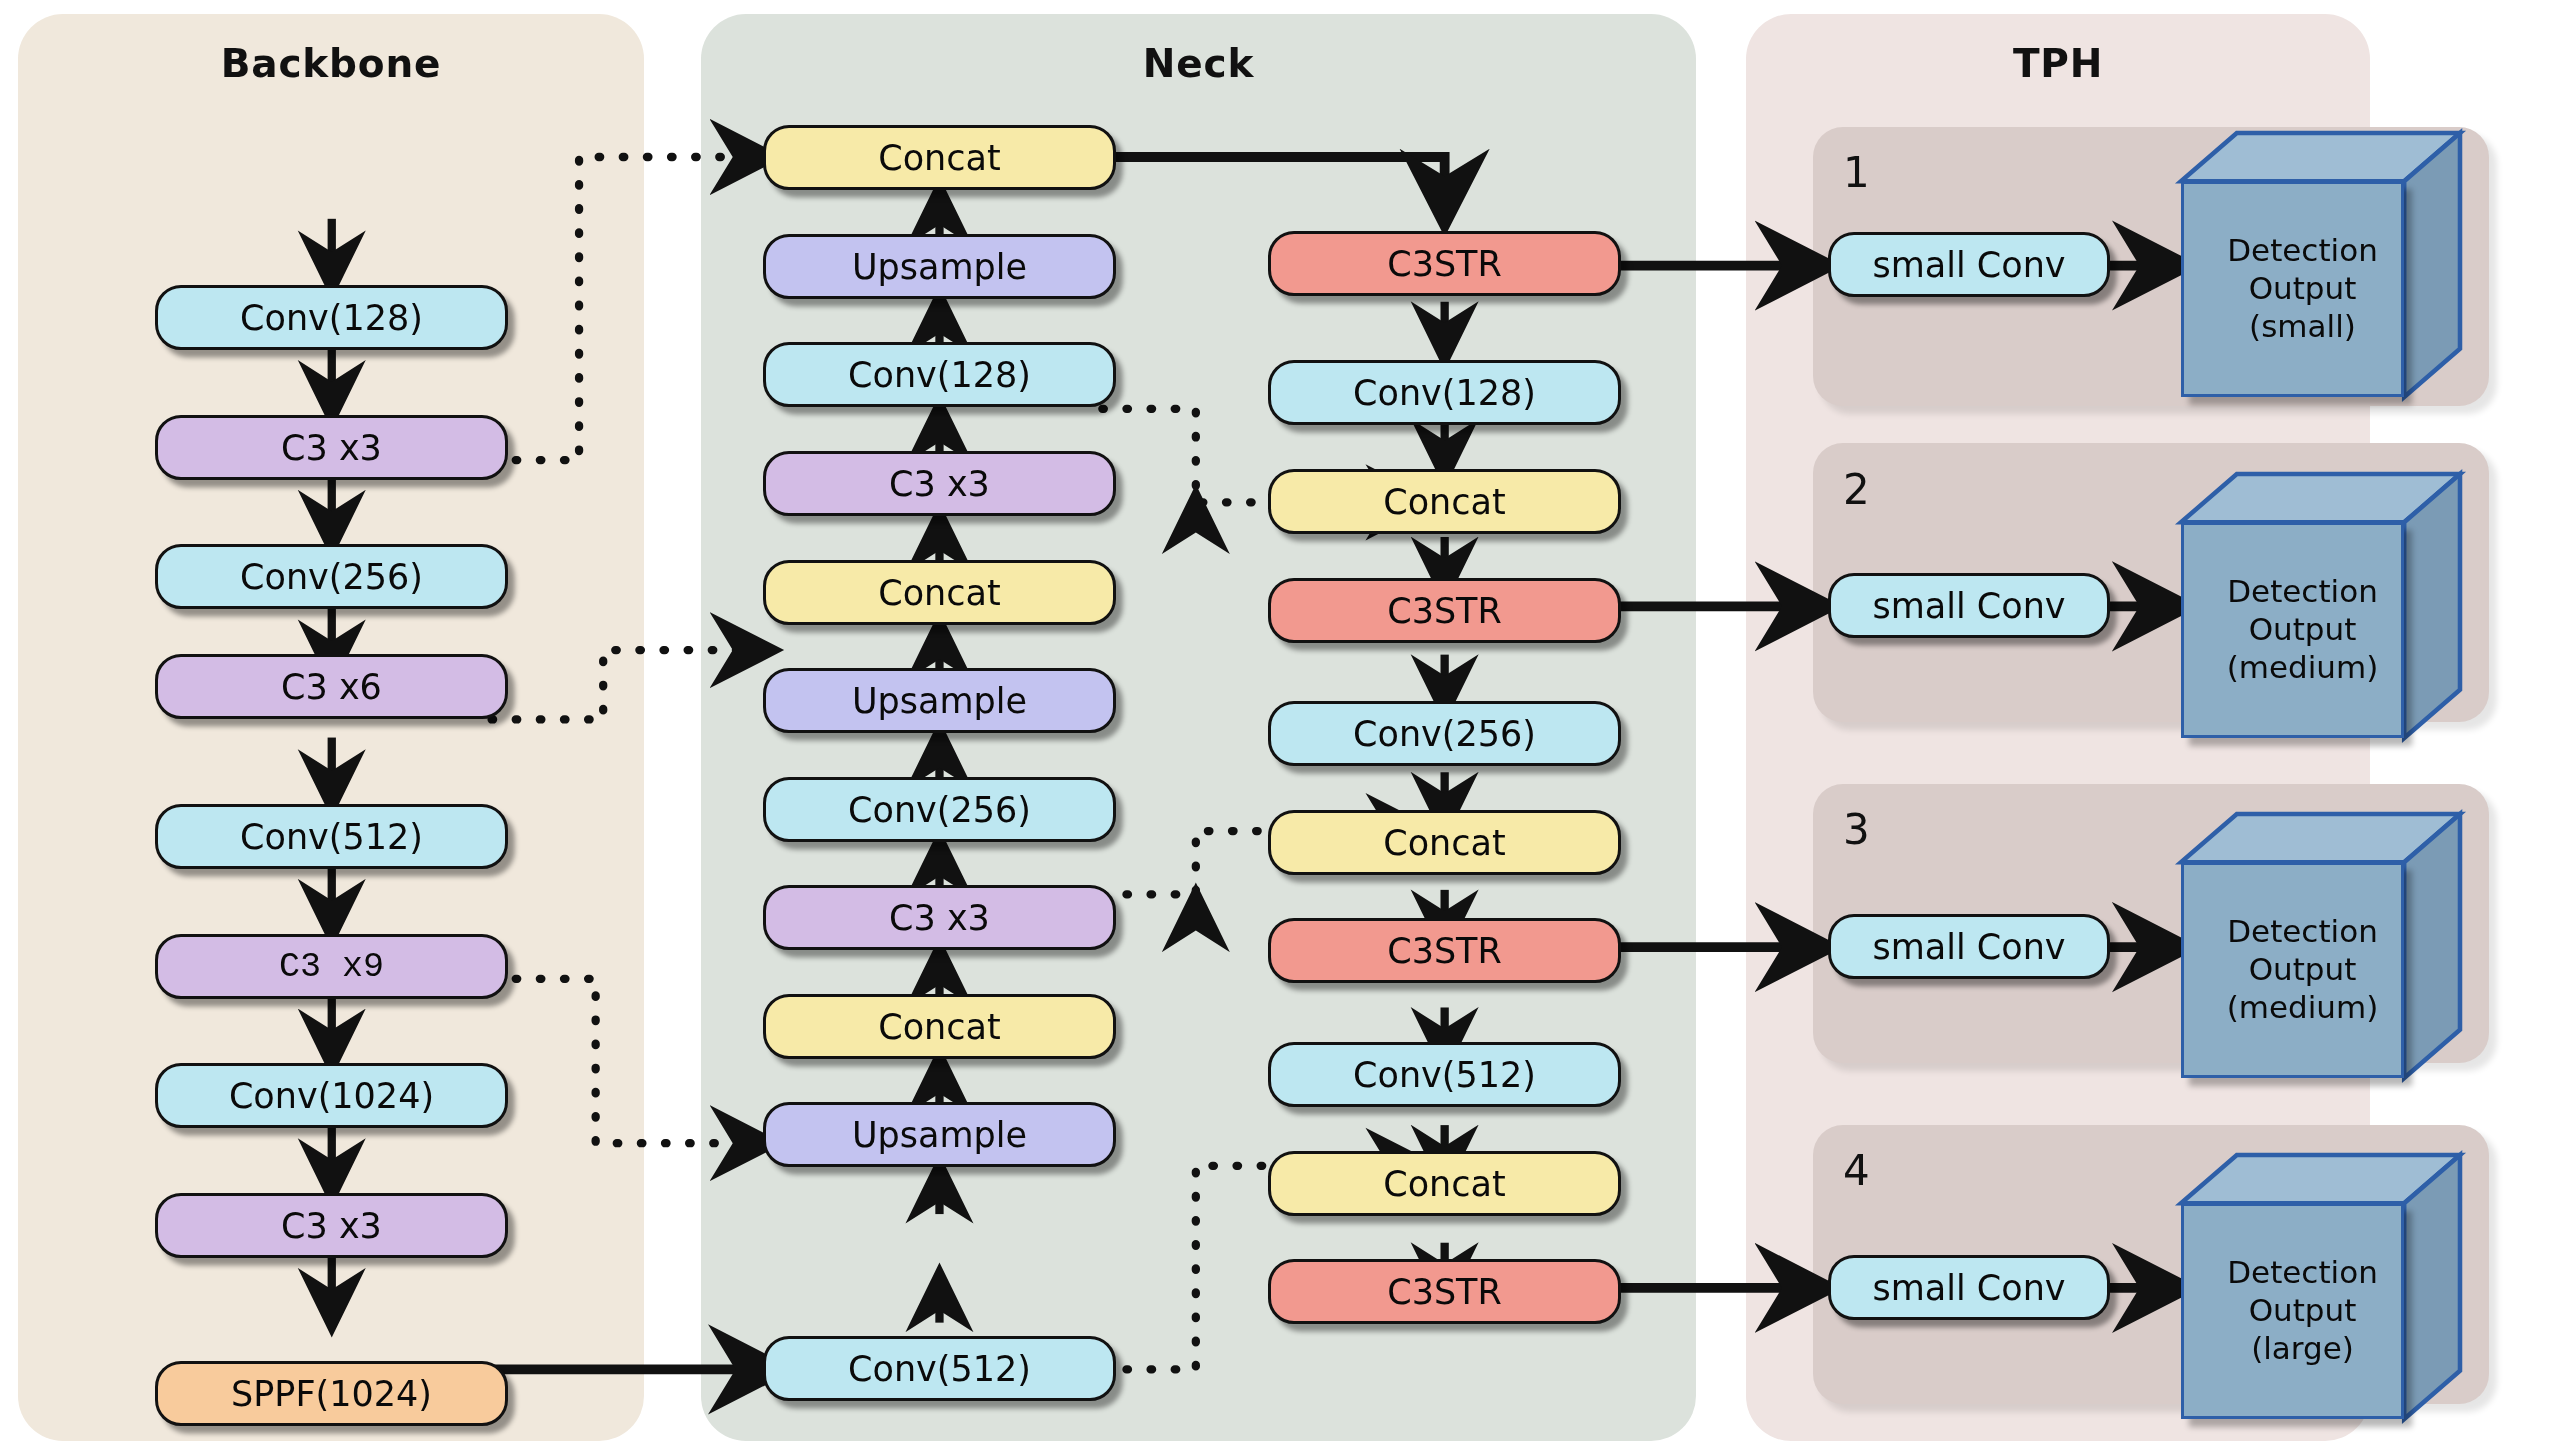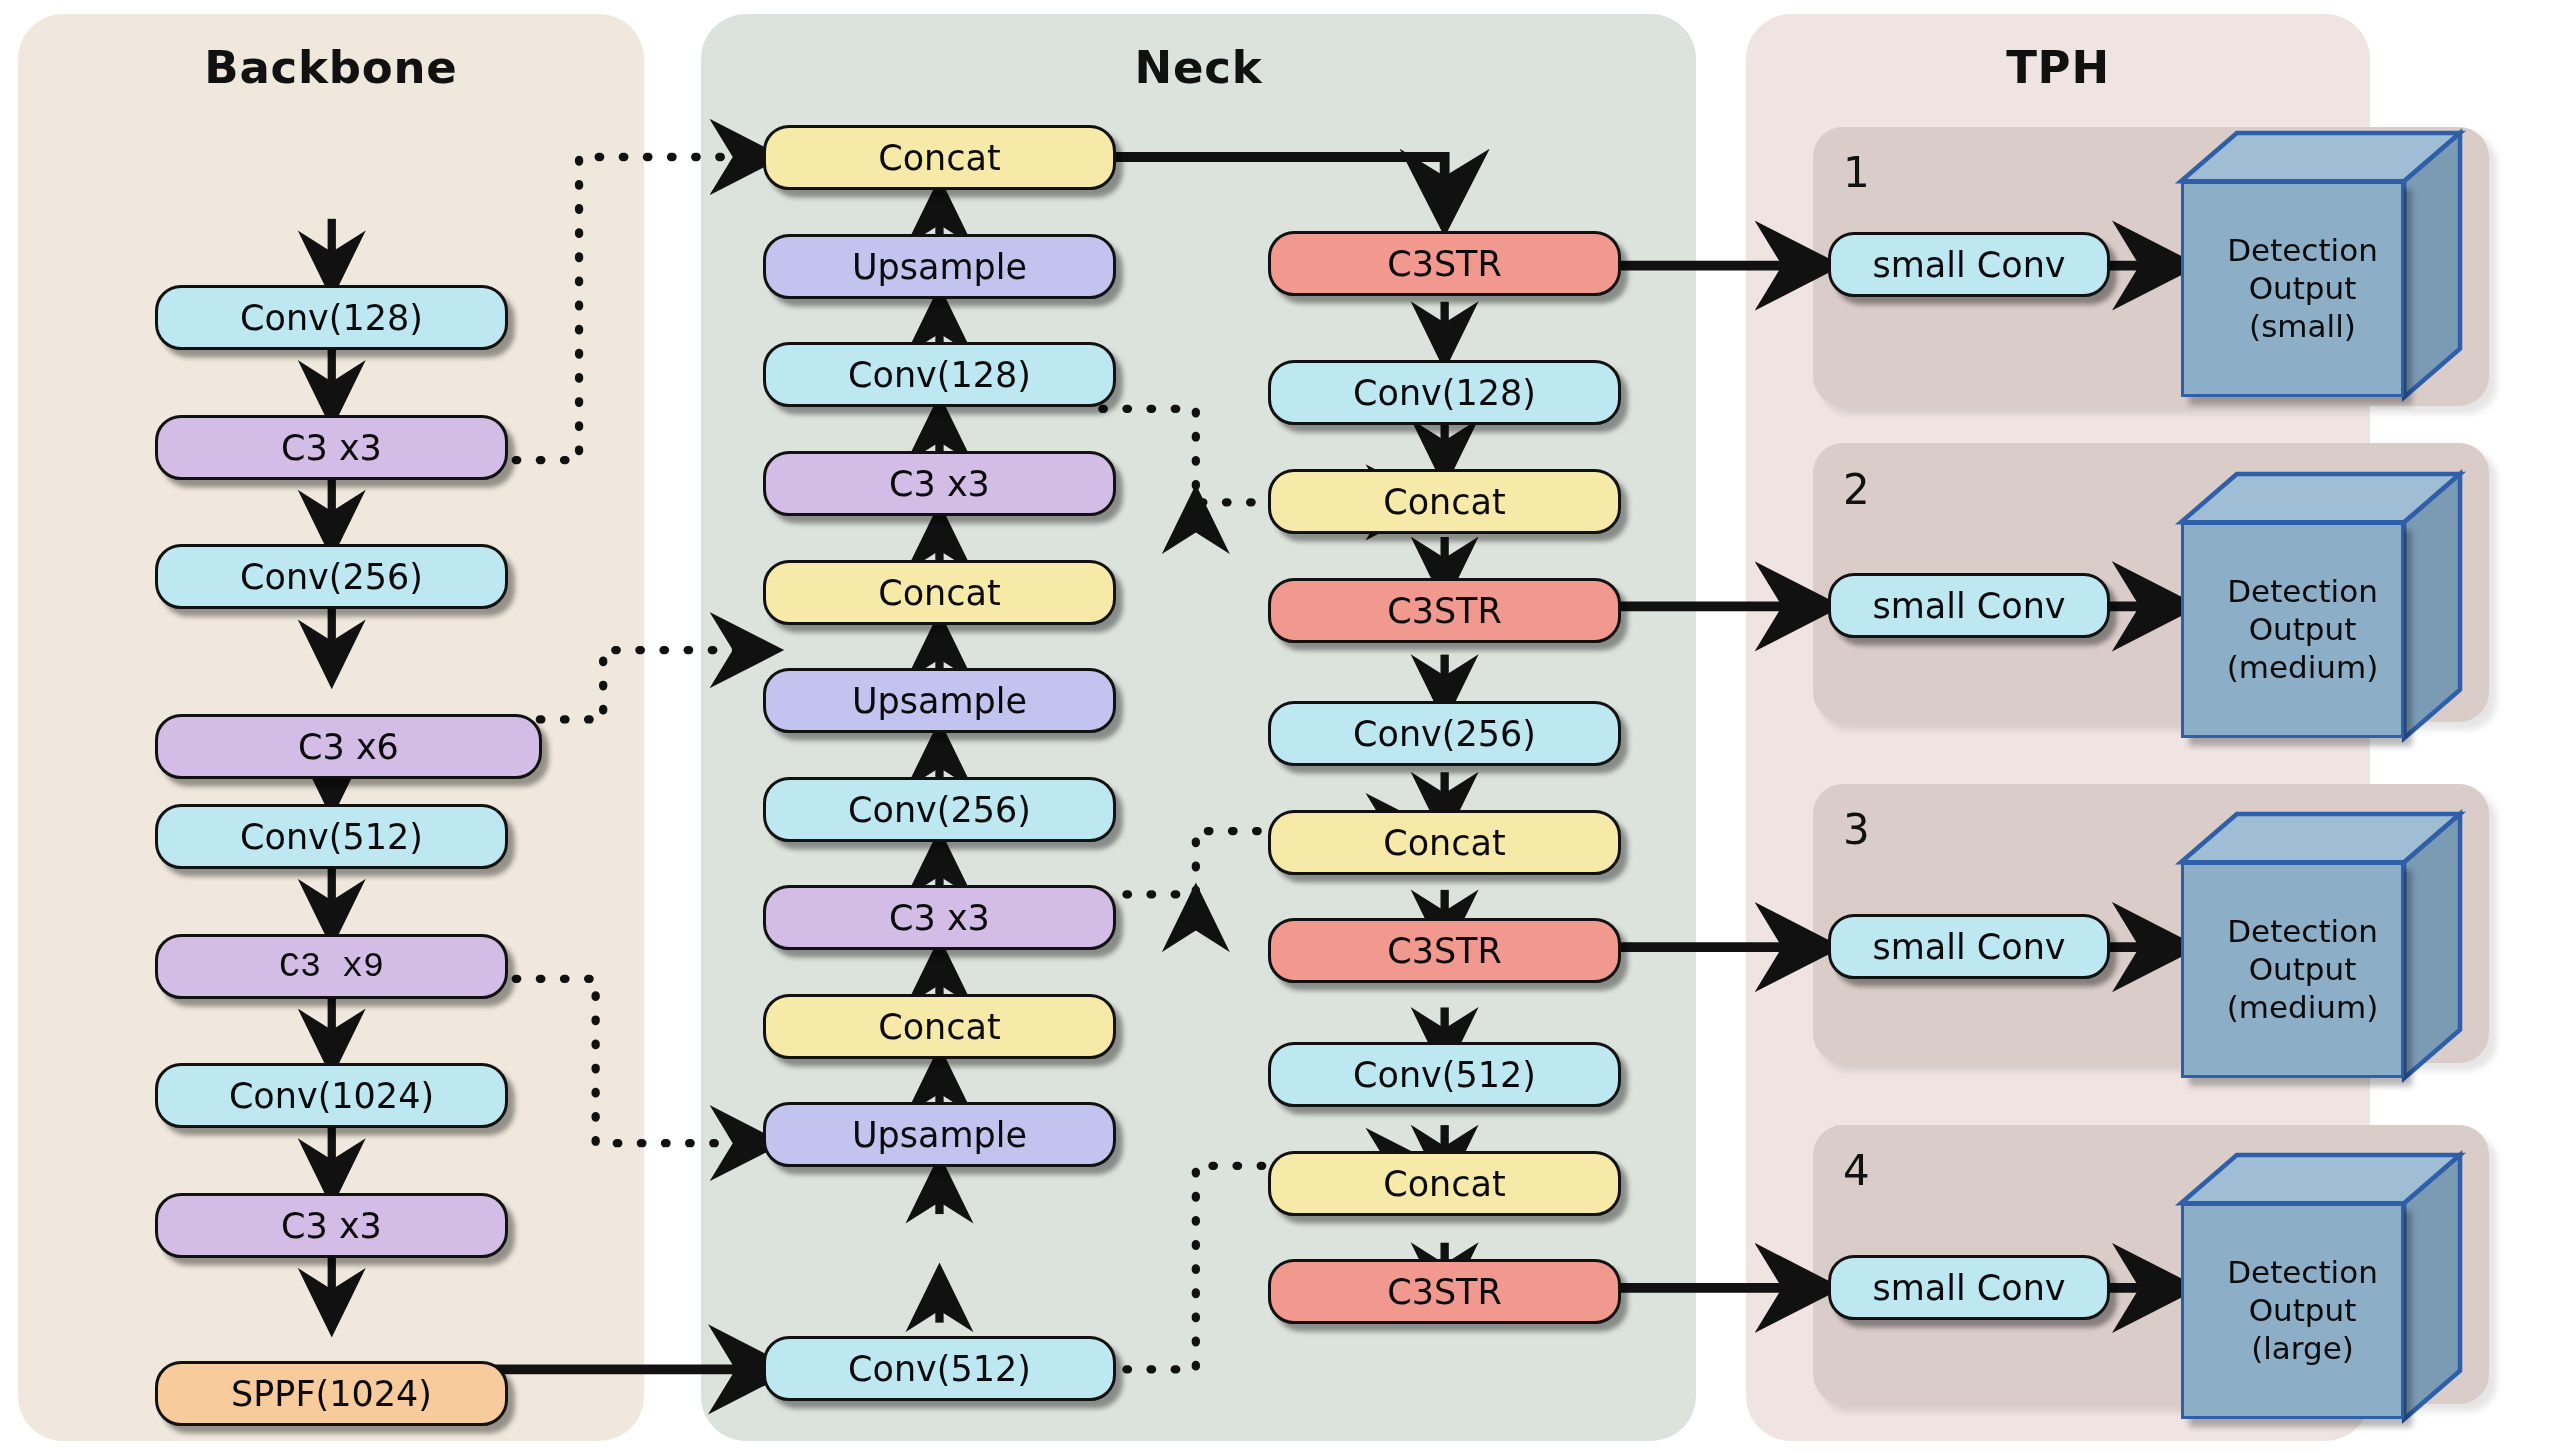--- a/index.html
+++ b/index.html
@@ -7,21 +7,21 @@
 
   #stage{position:absolute;left:0;top:0;width:2550px;height:1454px;}
 
   
   .panel{position:absolute;border-radius:45px;}
   #panel-backbone{left:18px;top:13.6px;width:626px;height:1427px;background:#F0E8DC;}
   #panel-neck{left:701px;top:13.6px;width:995px;height:1427px;background:#DCE2DC;}
   #panel-tph{left:1746px;top:13.6px;width:624px;height:1427px;background:#EFE4E2;}
 
   .panel-title{position:absolute;width:100%;text-align:center;top:27px;
-               font-size:45px;font-weight:bold;color:#111;letter-spacing:0.8px;
+               font-size:39px;font-weight:bold;color:#111;letter-spacing:0.8px;
                font-family:"DejaVu Sans",sans-serif;}
 
   
   .node{position:absolute;border:3.8px solid #111;border-radius:26px;
         box-shadow:6.8px 7.5px 5.3px rgba(0,0,0,0.38);
         display:flex;align-items:center;justify-content:center;
         font-size:35px;color:#0a0a0a;box-sizing:border-box;
         font-family:"DejaVu Sans",sans-serif;white-space:nowrap;}
   .n-conv{background:#BDE7F1;}
   .n-c3{background:#D3BCE5;}
@@ -165,21 +165,21 @@
 
     <g stroke="#111" stroke-width="11" fill="none" marker-end="url(#ah)">
       <path d="M1586,700 L1586,662"></path>
       <path d="M1586,1228 L1586,1190"></path>
     </g>
   </svg>
 
   <div class="node n-conv" style="left:155px;top:285px;width:353px;height:65px;">Conv(128)</div>
   <div class="node n-c3" style="left:155px;top:415px;width:353px;height:65px;">C3 x3</div>
   <div class="node n-conv" style="left:155px;top:544px;width:353px;height:65px;">Conv(256)</div>
-  <div class="node n-c3" style="left:155px;top:714px;width:387px;height:65px;">C3 x6</div>
+  <div class="node n-c3" style="left:155px;top:654px;width:353px;height:65px;">C3 x6</div>
   <div class="node n-conv" style="left:155px;top:804px;width:353px;height:65px;">Conv(512)</div>
   <div class="node n-c3" style="left:155px;top:934px;width:353px;height:65px;font-family:Liberation Mono, monospace;">C3 x9</div>
   <div class="node n-conv" style="left:155px;top:1063px;width:353px;height:65px;">Conv(1024)</div>
   <div class="node n-c3" style="left:155px;top:1193px;width:353px;height:65px;">C3 x3</div>
   <div class="node n-sppf" style="left:155px;top:1323px;width:353px;height:65px;">SPPF(1024)</div>
 
   <div class="node n-concat" style="left:763px;top:125px;width:353px;height:65px;">Concat</div>
   <div class="node n-ups" style="left:763px;top:234px;width:353px;height:65px;">Upsample</div>
   <div class="node n-conv" style="left:763px;top:342px;width:353px;height:65px;">Conv(128)</div>
   <div class="node n-c3" style="left:763px;top:451px;width:353px;height:65px;">C3 x3</div>

